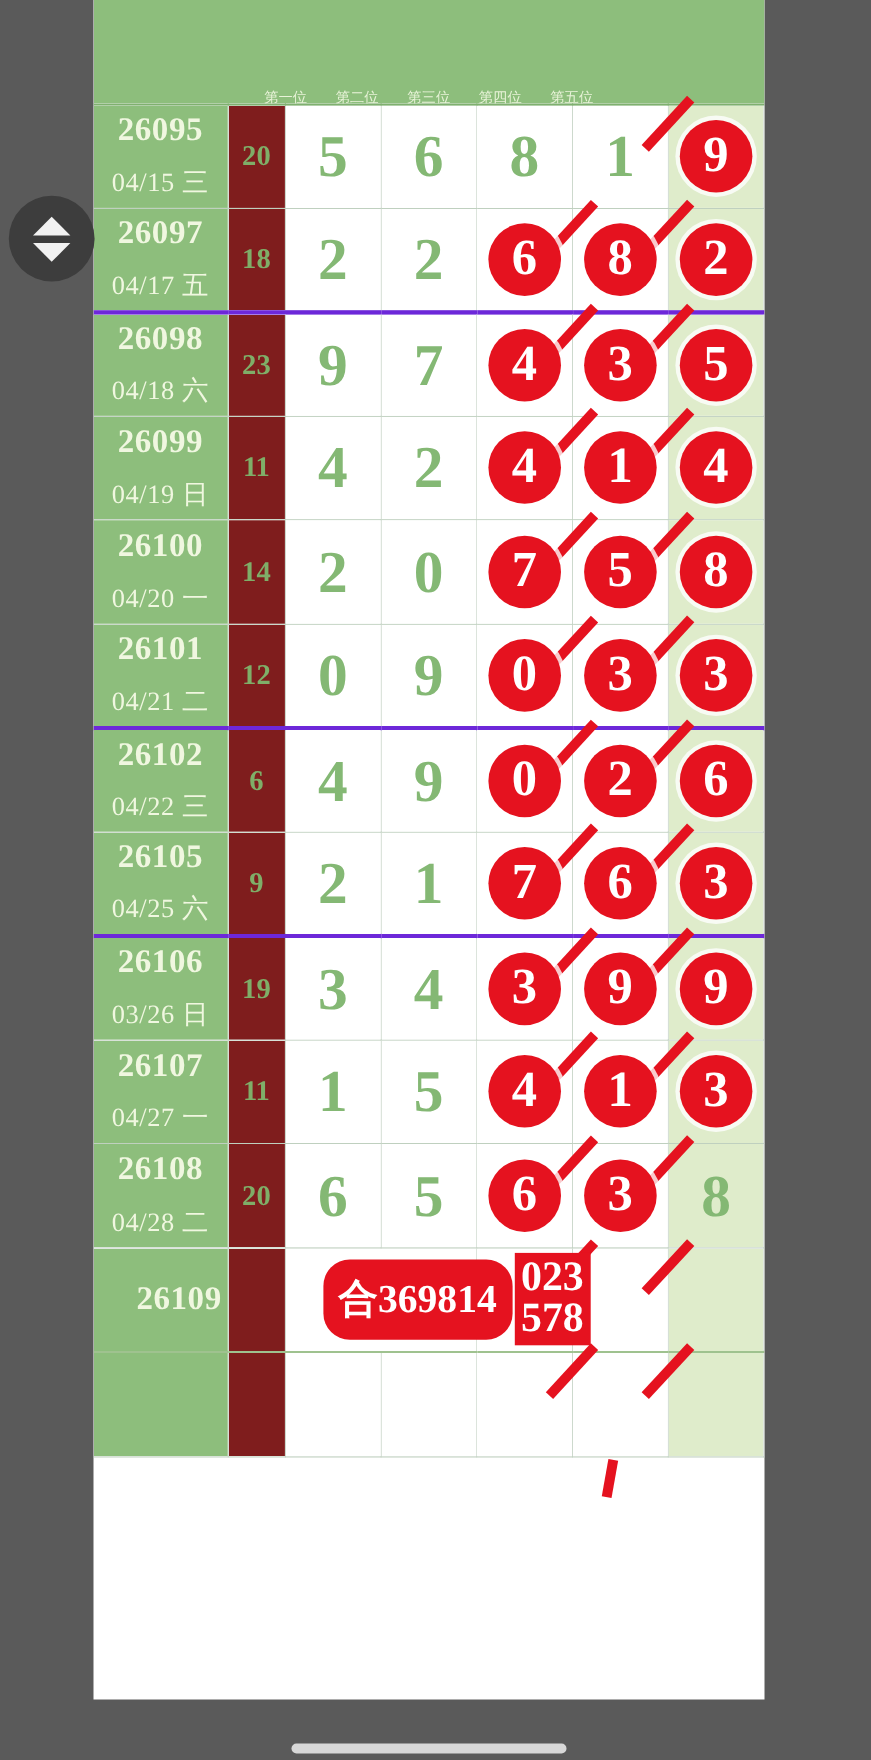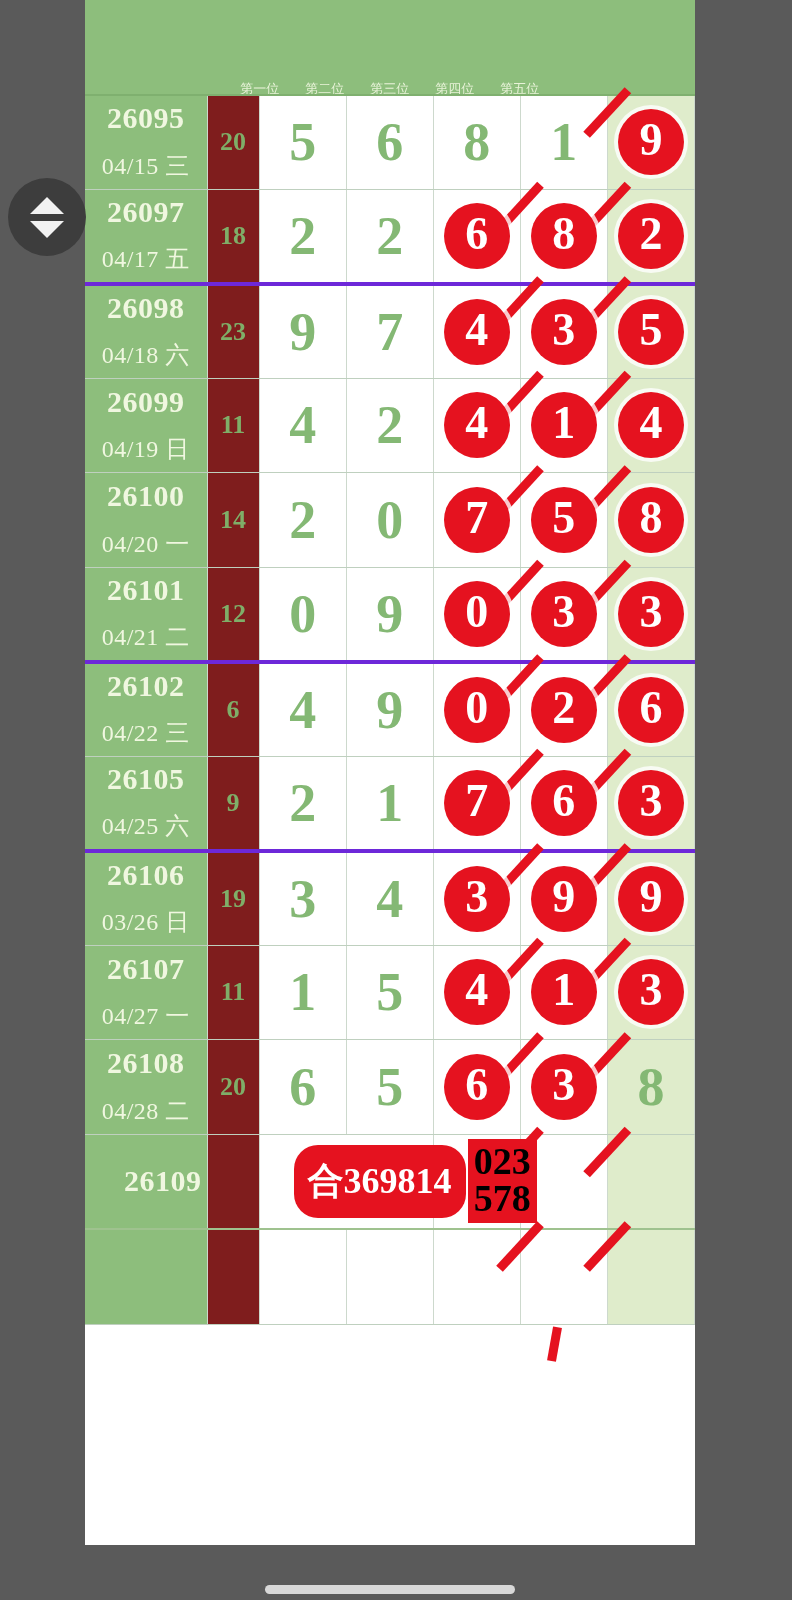--- a/index.html
+++ b/index.html
@@ -106,21 +106,21 @@
     padding: 12px 0;
     font-size: 36px;
     font-weight: bold;
     width: 172px;
     letter-spacing: 0px;
     position: relative; z-index: 3;
   }
   .predbox {
     display: inline-block;
     background: #e5121f;
-    color: #000000;
+    color: #ffffff;
     font-size: 38px;
     font-weight: bold;
     line-height: 0.98;
     padding: 4px 6px 6px 6px;
     position: relative; z-index: 3;
   }
 
   tr.empty { height: 96px; }
 
   

